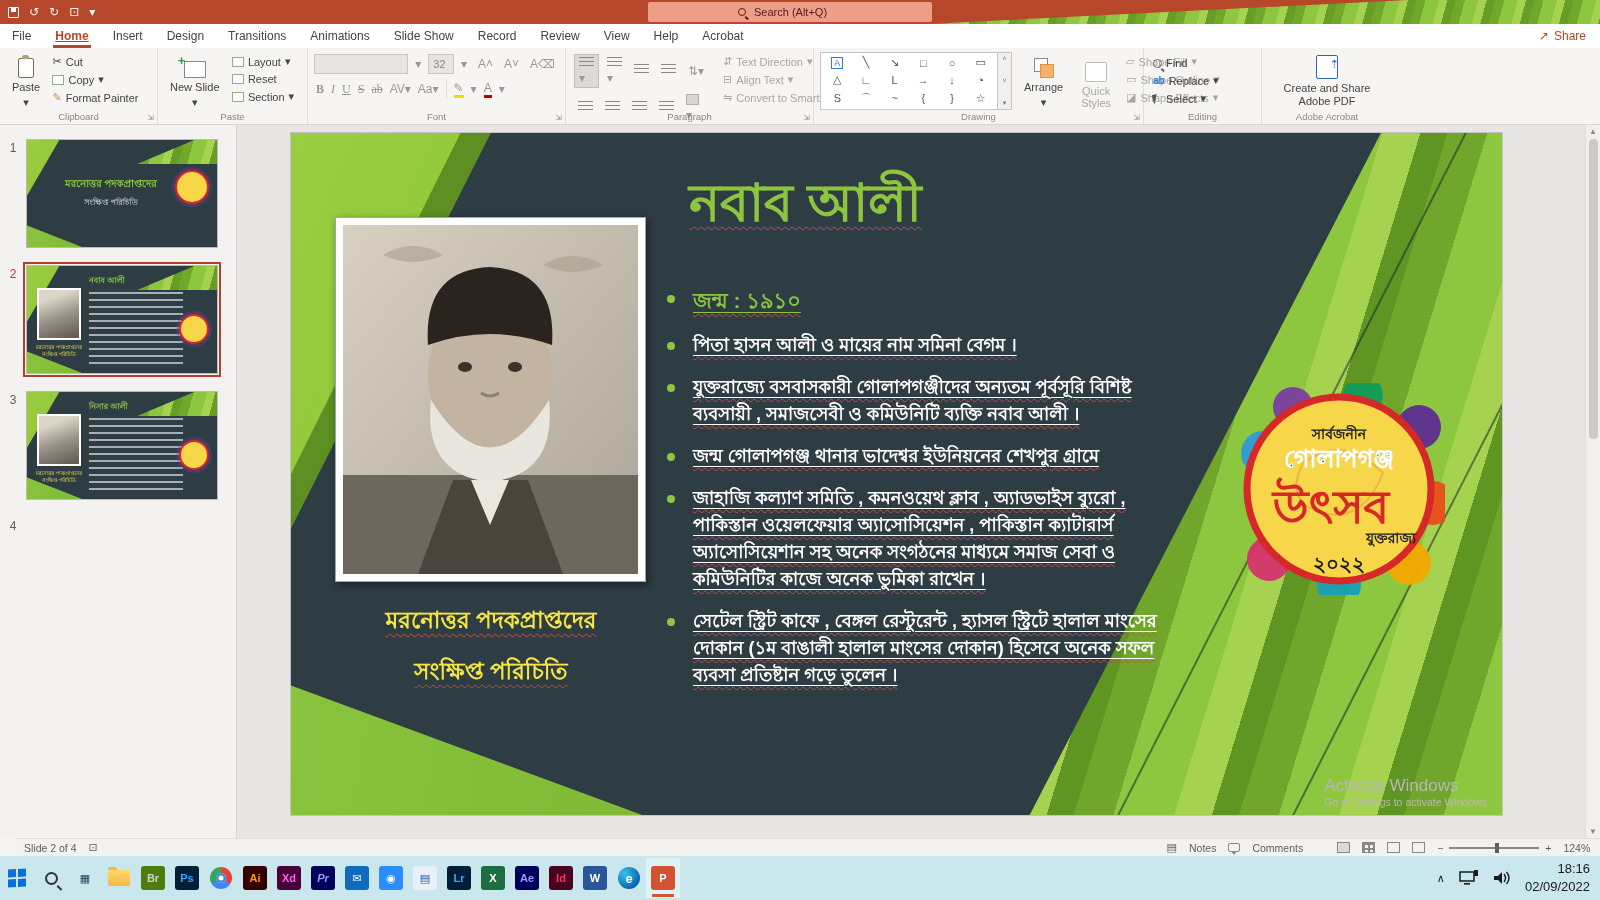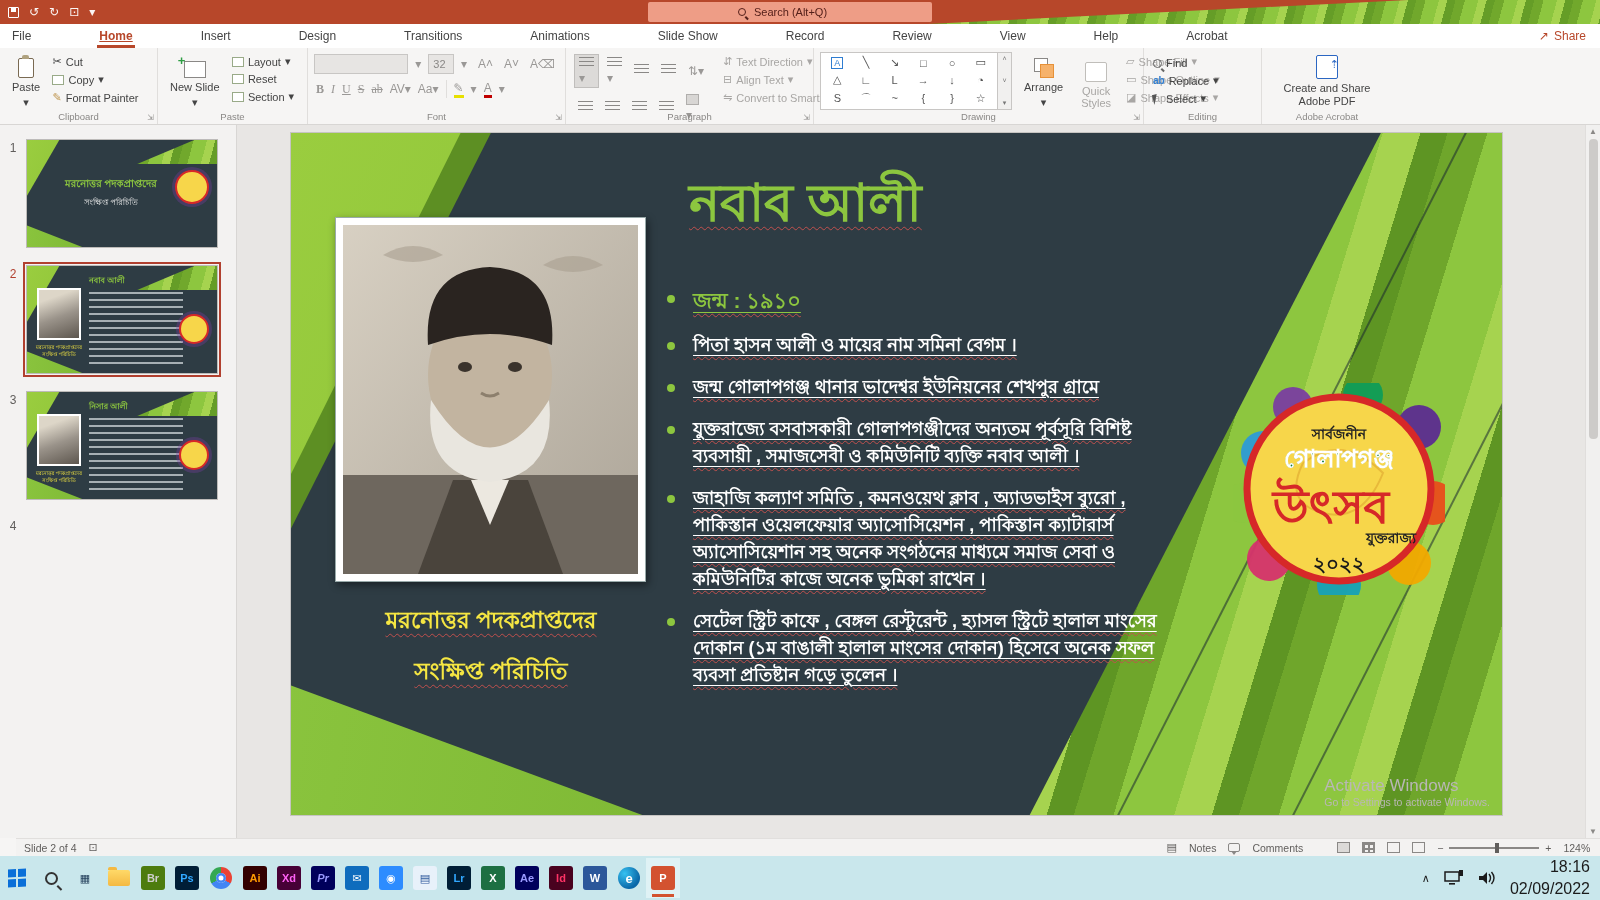--- a/index.html
+++ b/index.html
@@ -138,21 +138,21 @@
   .winlogo i { background:#0a6fd8; }
   .srch { width:13px; height:13px; border:2px solid #333; border-radius:50%; position:relative; }
   .srch:after { content:""; position:absolute; left:11px; top:11px; width:6px; height:2px; background:#333; transform:rotate(45deg); transform-origin:0 0; }
   .folder { width:22px; height:16px; background:linear-gradient(#ffd968,#f4b942); border-radius:2px; position:relative; }
   .folder:before { content:""; position:absolute; left:0; top:-3px; width:9px; height:3px; background:#f4b942; border-radius:2px 2px 0 0; }
   .chromeic { width:22px; height:22px; border-radius:50%; background:conic-gradient(#ea4335 0 120deg,#4285f4 120deg 240deg,#34a853 240deg 360deg); position:relative; }
   .chromeic:after { content:""; position:absolute; left:6px; top:6px; width:10px; height:10px; border-radius:50%; background:#fff; box-shadow:inset 0 0 0 2.5px #4285f4; }
   .edgeic { width:22px; height:22px; border-radius:50%; background:radial-gradient(circle at 30% 30%,#35c1f1,#0b68a8 70%); color:#fff; font-weight:bold; display:flex; align-items:center; justify-content:center; font-size:13px; }
   .tray { margin-left:auto; display:flex; align-items:center; gap:14px; padding-right:10px; color:#1b1b1b; }
   .tray .chev { font-size:11px; }
-  .clock { text-align:right; font-size:16px; line-height:1.35; }
+  .clock { text-align:right; font-size:13px; line-height:1.35; }
   .tray svg { display:block; }
 </style>
 </head>
 <body>
 
 <div id="app">
 
   <div class="titlebar">
     <div class="qat">
       <span class="qi-save"></span>
@@ -171,21 +171,21 @@
       <span class="wbtn">⊞</span>
       <span class="wbtn">–</span>
       <span class="wbtn">
           <span class="restore-box"></span>
         </span>
       <span class="wbtn">×</span>
     </div>
   </div>
 
   <div class="menubar">
-    <div id="tabs-container" style="display:flex;gap:44px;">
+    <div id="tabs-container" style="display:flex;">
         <div class="mtab">File</div>
         <div class="mtab active">Home</div>
         <div class="mtab">Insert</div>
         <div class="mtab">Design</div>
         <div class="mtab">Transitions</div>
         <div class="mtab">Animations</div>
         <div class="mtab">Slide Show</div>
         <div class="mtab">Record</div>
         <div class="mtab">Review</div>
         <div class="mtab">View</div>
@@ -451,22 +451,22 @@
             <ellipse cx="172" cy="142" rx="7" ry="5" fill="#3a332c"></ellipse>
             <path d="M138 168 q9 6 18 0" stroke="#8c7f6d" stroke-width="3" fill="none"></path>
           </svg>
         </div>
 
         <div class="sl-title"><span class="sq">নবাব আলী</span></div>
 
         <ul class="bullets" id="bullet-list">
             <li class="green"><span class="ub"><span class="sq">জন্ম : ১৯১০</span></span></li>
             <li><span class="ub"><span class="sq">পিতা হাসন আলী ও মায়ের নাম সমিনা বেগম ।</span></span></li>
+            <li><span class="ub"><span class="sq">যুক্তরাজ্যে বসবাসকারী গোলাপগঞ্জীদের অন্যতম পূর্বসূরি বিশিষ্ট ব্যবসায়ী , সমাজসেবী ও কমিউনিটি ব্যক্তি নবাব আলী ।</span></span></li>
             <li><span class="ub"><span class="sq">জন্ম গোলাপগঞ্জ থানার ভাদেশ্বর ইউনিয়নের শেখপুর গ্রামে</span></span></li>
-            <li><span class="ub"><span class="sq">যুক্তরাজ্যে বসবাসকারী গোলাপগঞ্জীদের অন্যতম পূর্বসূরি বিশিষ্ট ব্যবসায়ী , সমাজসেবী ও কমিউনিটি ব্যক্তি নবাব আলী ।</span></span></li>
             <li><span class="ub"><span class="sq">জাহাজি কল্যাণ সমিতি , কমনওয়েথ ক্লাব , অ্যাডভাইস ব্যুরো , পাকিস্তান ওয়েলফেয়ার অ্যাসোসিয়েশন , পাকিস্তান ক্যাটারার্স অ্যাসোসিয়েশান সহ অনেক সংগঠনের মাধ্যমে সমাজ সেবা ও কমিউনিটির কাজে অনেক ভুমিকা রাখেন ।</span></span></li>
             <li><span class="ub"><span class="sq">সেটেল স্ট্রিট কাফে , বেঙ্গল রেস্টুরেন্ট , হ্যাসল স্ট্রিটে হালাল মাংসের দোকান (১ম বাঙালী হালাল মাংসের দোকান) হিসেবে অনেক সফল ব্যবসা প্রতিষ্টান গড়ে তুলেন ।</span></span></li>
           </ul>
 
         <div class="sl-caption">
           <span class="sq">মরনোত্তর পদকপ্রাপ্তদের</span><br>
           <span class="sq">সংক্ষিপ্ত পরিচিতি</span>
         </div>
 
         <div class="logo">

